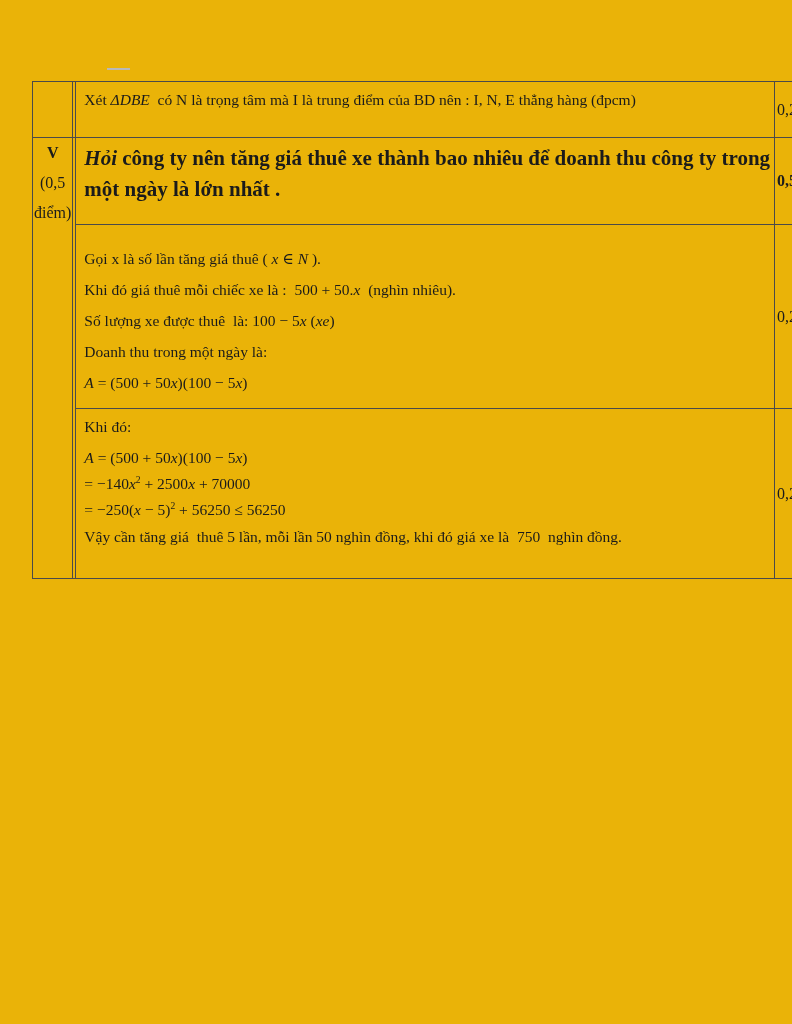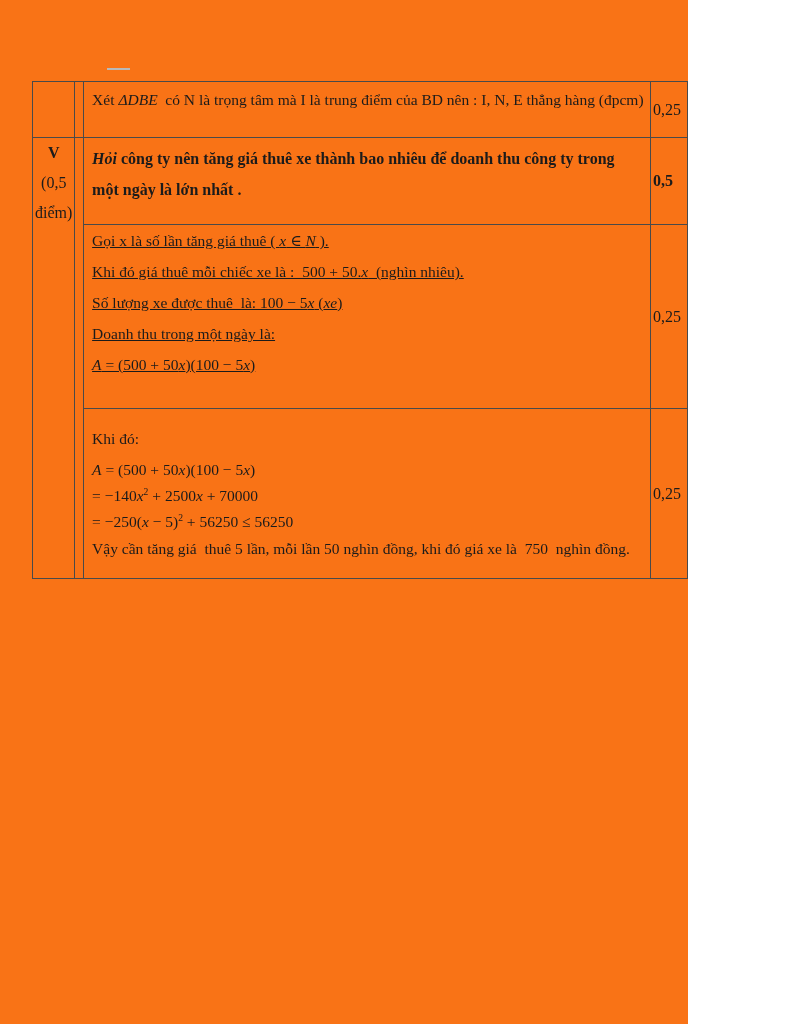--- a/index.html
+++ b/index.html
@@ -1,44 +1,44 @@
 <!DOCTYPE html>
 <html><head>
 <meta charset="utf-8">
 <style>
   html,body{margin:0;padding:0;background:#ffffff;}
   body{
     width:792px;height:1024px;
     font-family:"Liberation Serif","DejaVu Serif",serif;
     color:#1b1b1b;
   }
-  .page{position:relative;width:688px;height:1024px;background:#f97316;overflow:hidden;}
+  .page{position:relative;width:792px;height:1024px;background:#eab308;overflow:hidden;}
 
   
   .artifact{position:absolute;left:107px;top:68px;width:23px;height:2px;background:#b9b9b9;}
 
   table.answer-key{
     position:absolute;left:32px;top:81px;
     border-collapse:collapse;table-layout:fixed;
   }
   td{border:1px solid #4a4a4a;vertical-align:top;overflow:hidden;}
 
   tr.rA{height:56px;}
   tr.rB{height:87px;}
   tr.rC{height:184px;}
   tr.rD{height:170px;}
 
   td.content{padding:2px 4px 0 8px;font-size:15.5px;}
   tr.rA td.content{padding-top:7px;}
   tr.rA .line{line-height:22px;}
-  tr.rB td.content{font-weight:bold;font-size:16px;padding-top:5px;font-family:Liberation Serif, serif;}
+  tr.rB td.content{font-weight:bold;font-size:21px;padding-top:5px;font-family:Liberation Serif, serif;}
   tr.rB .line{line-height:31px;}
-  tr.rC td.content{padding-top:0;text-decoration:underline;}
+  tr.rC td.content{padding-top:18px;}
   tr.rC .line{line-height:31px;}
-  tr.rD td.content{padding-top:16px;}
+  tr.rD td.content{padding-top:4px;}
   tr.rD .line{line-height:28px;}
   tr.rD .line.eq{line-height:26px;}
   .line.first{margin-top:4px;}
   .line.final{line-height:30px;}
 
   .line{white-space:pre;}
   .mi{font-style:italic;}
   .bold{font-weight:bold;}
   sup{font-size:0.62em;line-height:0;}
 

